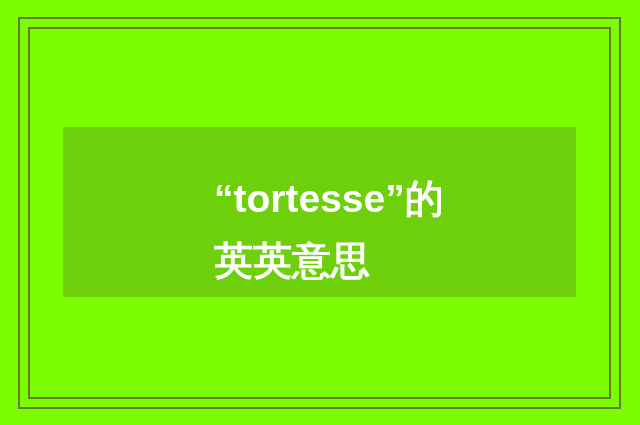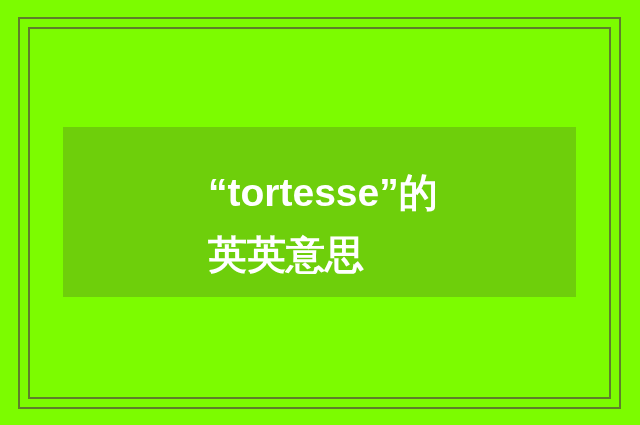--- a/index.html
+++ b/index.html
@@ -56,21 +56,21 @@
     background: #6ECF0B;
     box-sizing: border-box;
   }
 
   
   #title-text {
     position: absolute;
     left: 137px;
     top: 27px;
     width: 265px;
-    margin: 8px;
+    margin: 14px;
     color: #ffffff;
     font-size: 39px;
     font-weight: bold;
     line-height: 62px;
     letter-spacing: 0px;
     text-align: left;
     white-space: normal;
     word-break: break-all;
   }
 </style>

